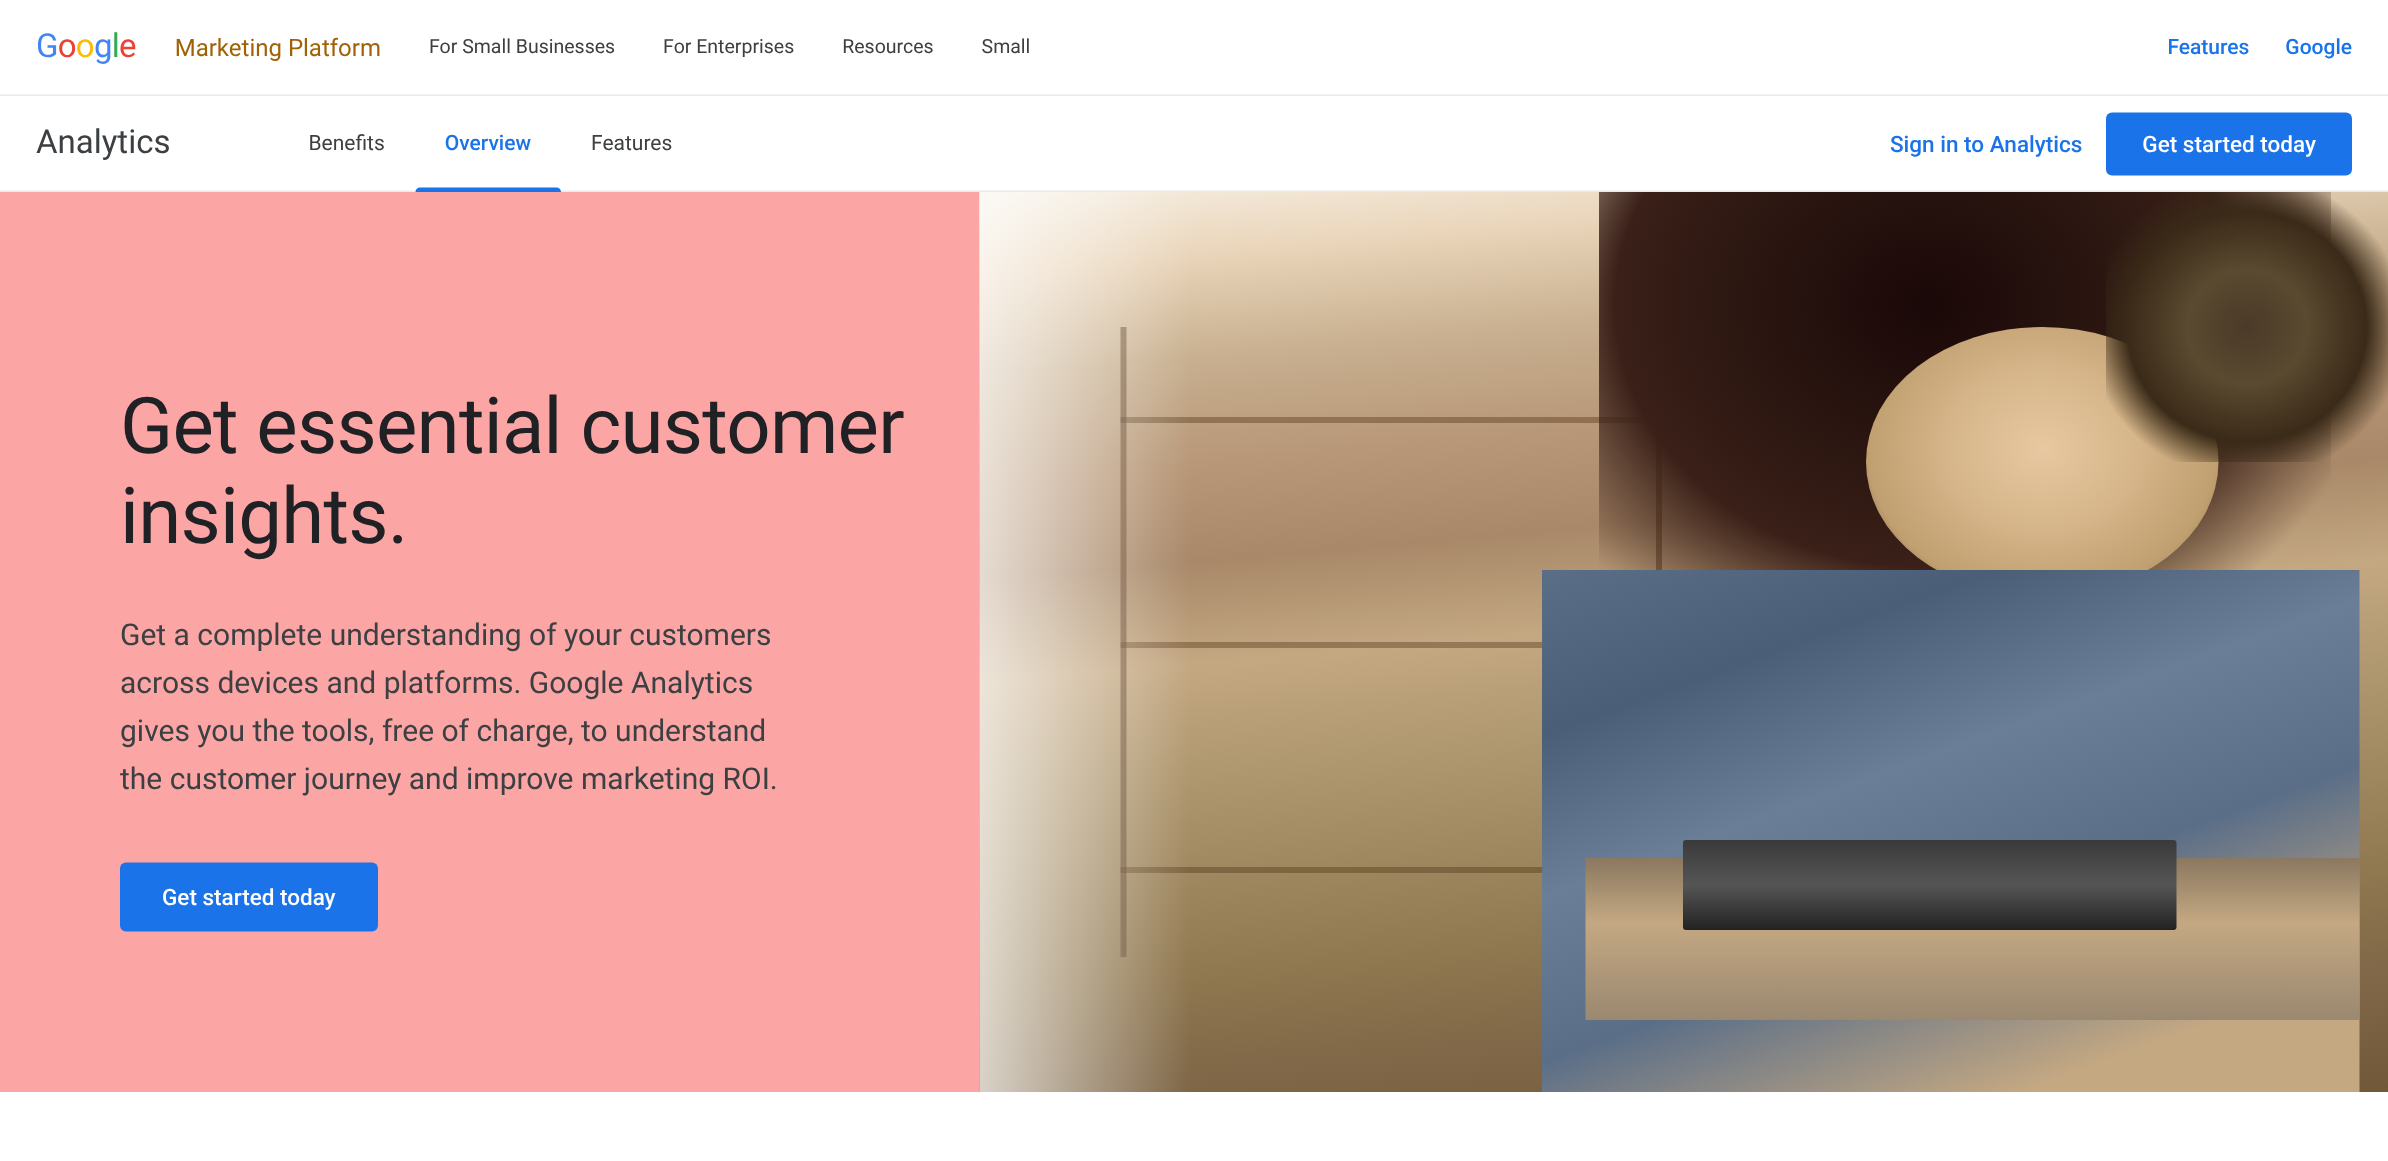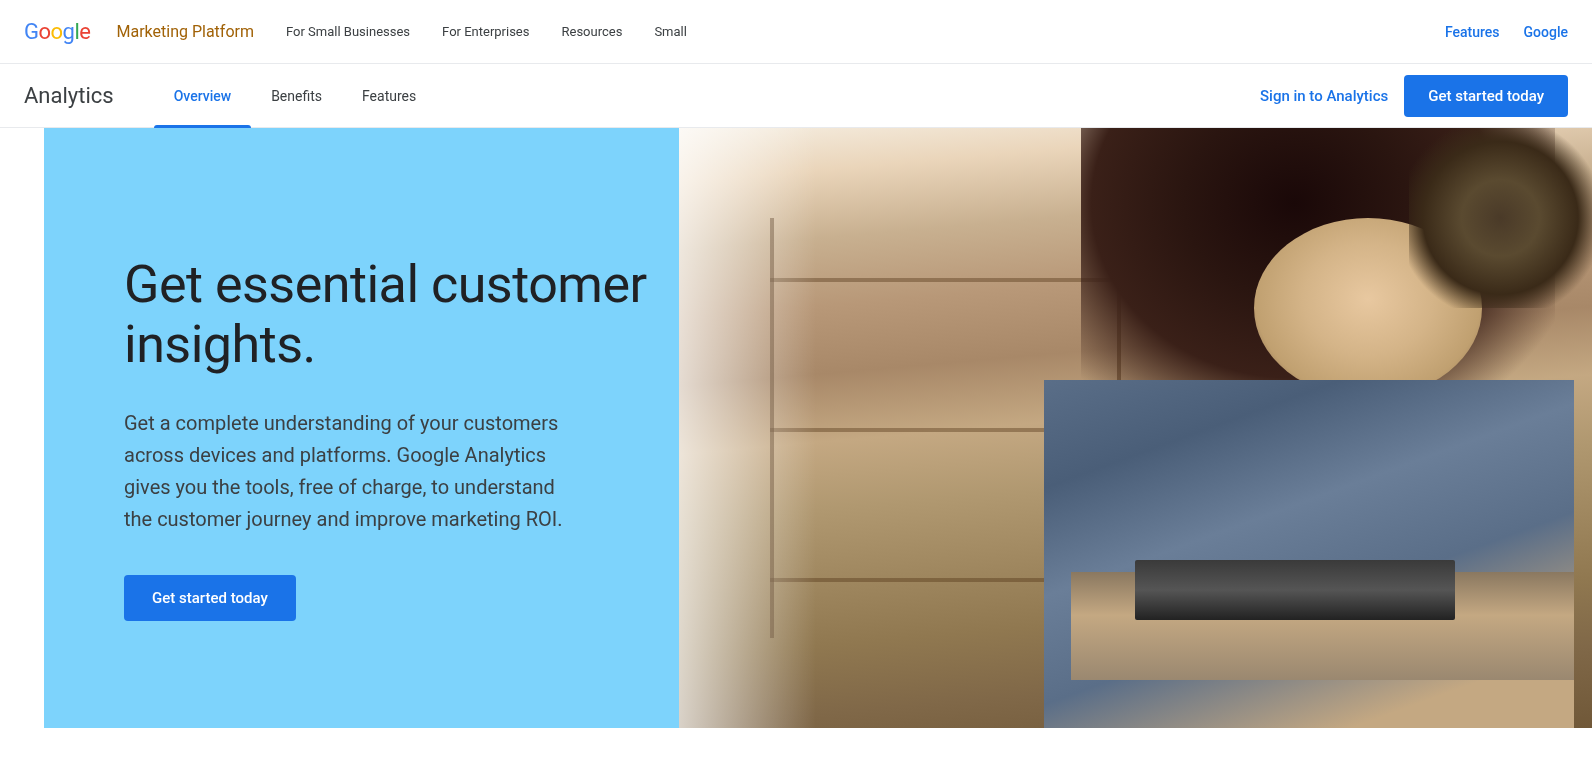--- a/index.html
+++ b/index.html
@@ -63,20 +63,21 @@
 
     
     .second-nav {
       display: flex;
       align-items: center;
       padding: 0 24px;
       height: 64px;
       border-bottom: 1px solid #e8eaed;
       background: #fff;
       position: relative;
+      gap: 32px;
     }
     .analytics-title {
       font-size: 22px;
       color: #3c4043;
       font-weight: 400;
       margin-right: 40px;
     }
     .second-nav-tabs {
       display: flex;
       align-items: center;
@@ -131,23 +132,22 @@
       cursor: pointer;
       text-decoration: none;
       display: inline-block;
     }
 
     
     .hero {
       display: flex;
       position: relative;
       min-height: 600px;
-      background: #7dd3fc;
+      background: #fca5a5;
       overflow: hidden;
-      margin-left: 44px;
     }
     .hero-content {
       width: 50%;
       padding: 80px 60px 60px 80px;
       display: flex;
       flex-direction: column;
       justify-content: center;
       position: relative;
       z-index: 2;
     }
@@ -224,22 +224,22 @@
   </div>
   <div class="top-nav-right">
     <a href="#">Features</a>
     <a href="#">Google</a>
   </div>
 </nav>
 
 <nav class="second-nav">
   <span class="analytics-title">Analytics</span>
   <div class="second-nav-tabs">
+    <a href="#" class="nav-tab">Benefits</a>
     <a href="#" class="nav-tab active">Overview</a>
-    <a href="#" class="nav-tab">Benefits</a>
     <a href="#" class="nav-tab">Features</a>
   </div>
   <div class="second-nav-right">
     <a href="#" class="btn-sign-in">Sign in to Analytics</a>
     <a href="#" class="btn-get-started">Get started today</a>
   </div>
 </nav>
 
 <section class="hero">
 

